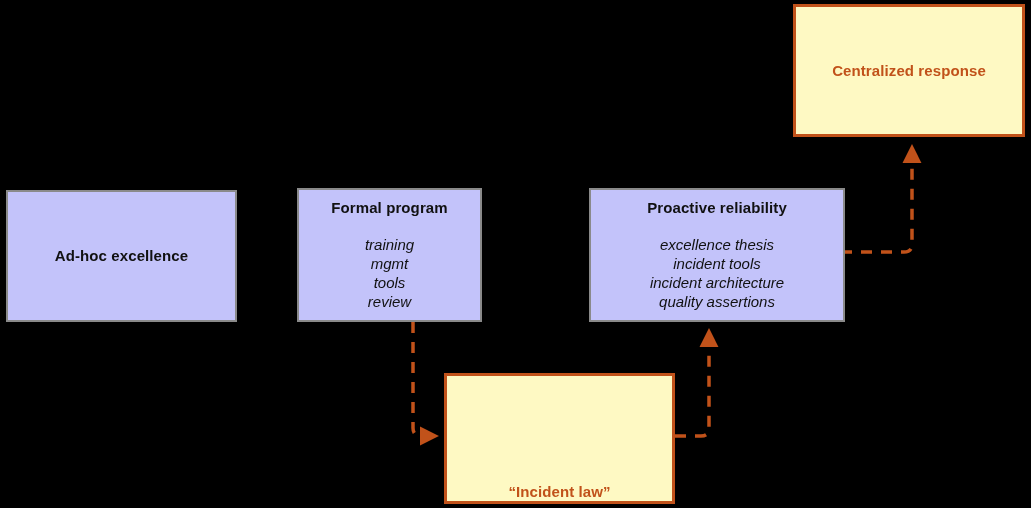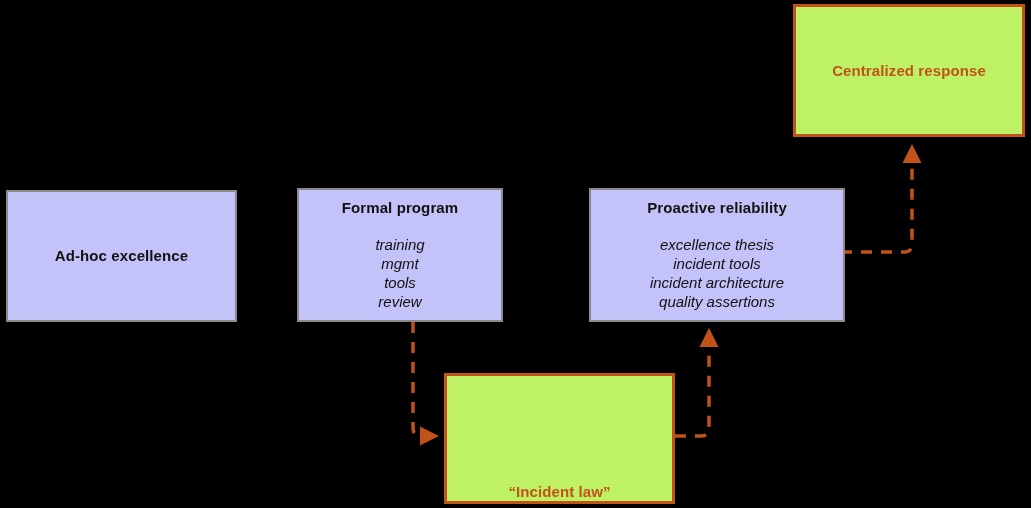--- a/index.html
+++ b/index.html
@@ -22,21 +22,21 @@
     flex-direction: column;
     align-items: center;
     justify-content: center;
     text-align: center;
   }
   .node.stage {
     background: #c3c3fa;
     border: 2px solid #8a8a8a;
   }
   .node.event {
-    background: #bef264;
+    background: #fef9c3;
     border: 3px solid #c1521a;
   }
   .node-title {
     font-weight: bold;
     font-size: 15px;
     line-height: 18px;
     color: #111111;
     letter-spacing: 0.1px;
   }
   .node.event .node-title {
@@ -57,21 +57,21 @@
   .edge-layer {
     position: absolute;
     left: 0;
     top: 0;
     width: 1031px;
     height: 508px;
     pointer-events: none;
   }
   
   #node-adhoc     { left: 6px;   top: 190px; width: 231px; height: 132px; }
-  #node-formal    { left: 297px; top: 188px; width: 206px; height: 134px; text-align: center; }
+  #node-formal    { left: 297px; top: 188px; width: 185px; height: 134px; text-align: center; }
   #node-proactive { left: 589px; top: 188px; width: 256px; height: 134px; }
   #node-central   { left: 793px; top: 4px;   width: 232px; height: 133px; }
   #node-incident  { left: 444px; top: 373px; width: 231px; height: 131px; justify-content: flex-end; }
 </style>
 </head>
 <body>
 
 <div id="canvas">
 
   <svg class="edge-layer" viewBox="0 0 1031 508" width="1031" height="508" xmlns="http://www.w3.org/2000/svg">

